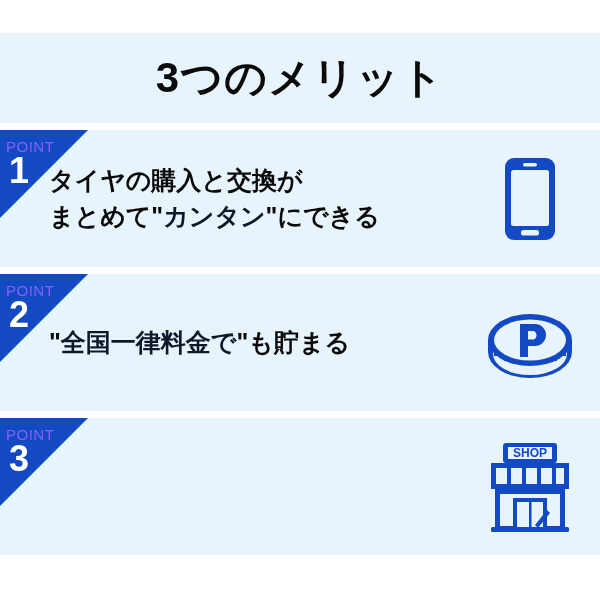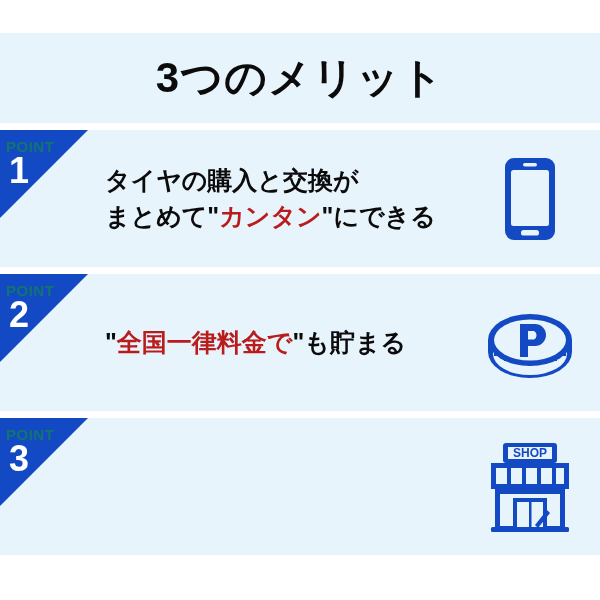--- a/index.html
+++ b/index.html
@@ -50,47 +50,47 @@
     position:absolute;
     left:0;top:0;
     width:90px;height:90px;
     pointer-events:none;
   }
   .badge svg{display:block;}
   .badge-point{
     position:absolute;
     left:6px;top:9px;
     font-size:15px;
-    font-weight:bold;
-    color:#0f766e;
+    font-weight:normal;
+    color:#8b5cf6;
     letter-spacing:0.5px;
     line-height:1;
   }
   .badge-num{
     position:absolute;
     left:9px;top:23px;
     font-size:36px;
     font-weight:bold;
     color:#ffffff;
     line-height:1;
   }
   .row-text{
-    margin-left:105px;
+    margin-left:49px;
     width:356px;
     color:#0b0b0b;
   }
   .tline{
     font-size:25px;
     font-weight:bold;
     line-height:1.42;
     white-space:nowrap;
     letter-spacing:0px;
   }
   .tline.small{font-size:23.5px;}
-  .hl{color:#b91c1c;}
+  .hl{color:#0f172a;}
   .icon-wrap{
     position:absolute;
     right:24px;top:50%;
     transform:translateY(-50%);
     width:92px;height:92px;
     display:flex;
     align-items:center;
     justify-content:center;
     text-align:right;
   }

